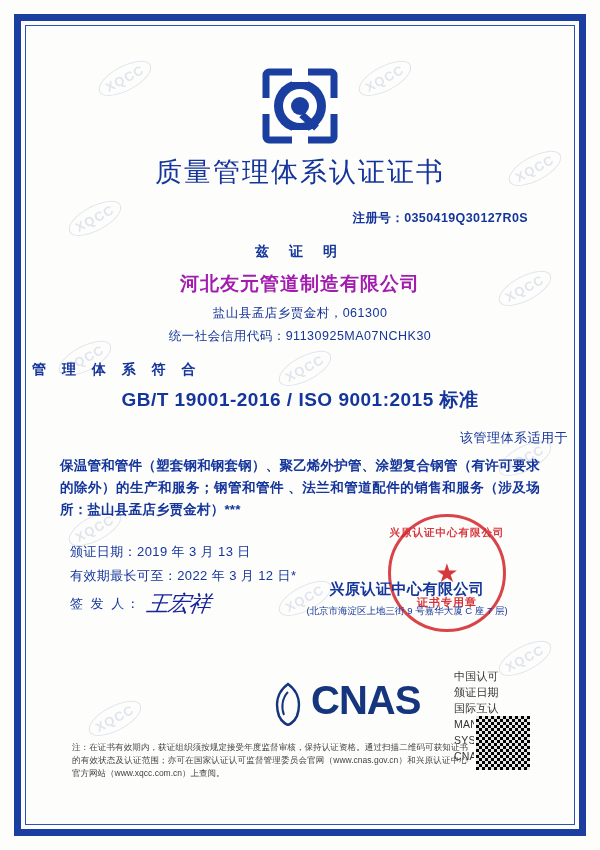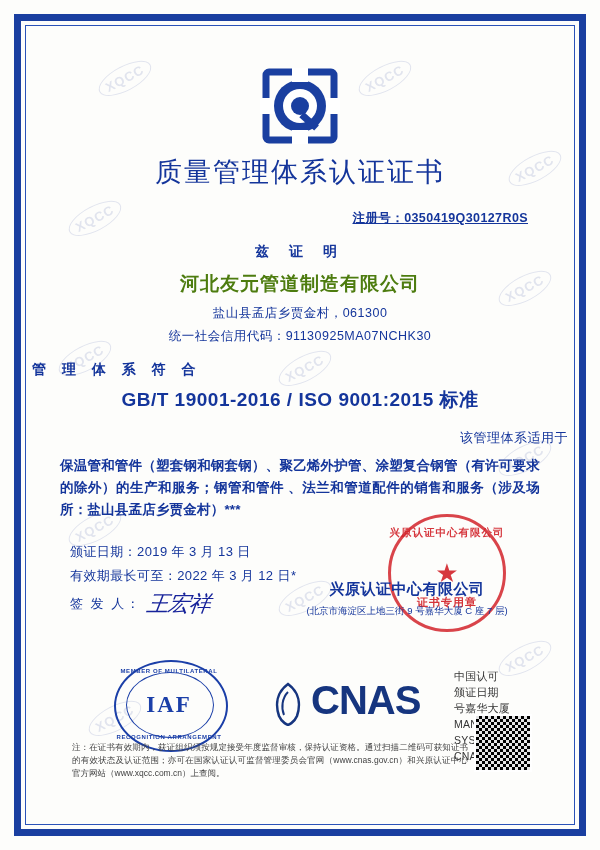--- a/index.html
+++ b/index.html
@@ -95,36 +95,35 @@
   }
 
   .reg-no {
     text-align: right;
     padding-right: 40px;
     margin-top: 20px;
     color: #14359b;
     font-size: 12.5px;
     font-weight: bold;
     letter-spacing: .4px;
-    text-decoration: underline;
   }
 
   .certify-label {
     text-align: center;
     margin-top: 16px;
     color: #14359b;
     font-size: 14px;
     font-weight: bold;
     letter-spacing: 8px;
   }
 
   .company {
     text-align: center;
     margin-top: 10px;
-    color: #4d7c0f;
+    color: #a21caf;
     font-size: 19px;
     font-weight: bold;
     letter-spacing: 1px;
   }
 
   .addr, .credit {
     text-align: center;
     margin-top: 8px;
     color: #14359b;
     font-size: 12.5px;
@@ -466,41 +465,34 @@
       <div class="seal-bottom">证书专用章</div>
     </div>
 
     <div class="cert-body">
       <div class="cert-body-name">兴原认证中心有限公司</div>
       <div class="cert-body-addr">(北京市海淀区上地三街 9 号嘉华大厦 C 座 7 层)</div>
     </div>
 
     <div class="logos">
 
-      <div class="iaf">
-        <div class="iaf-outer"></div>
-        <div class="iaf-inner"></div>
-        <div class="iaf-top-label">MEMBER OF MULTILATERAL</div>
-        <div class="iaf-text">IAF</div>
-        <div class="iaf-bot-label">RECOGNITION ARRANGEMENT</div>
-      </div>
 
       <div class="cnas-mark">
         <svg width="34" height="44" viewBox="0 0 34 44">
           <path d="M17 2 C6 10 4 22 8 34 C11 41 17 43 17 43 C17 43 23 41 26 34 C30 22 28 10 17 2 Z" fill="none" stroke="#16357f" stroke-width="2.5"></path>
           <path d="M17 10 C11 16 10 26 13 33" fill="none" stroke="#16357f" stroke-width="2"></path>
         </svg>
       </div>
 
       <div class="cnas">CNAS</div>
 
       <div class="cnas-text">
         <div>中国认可</div>
         <div>颁证日期</div>
-        <div>号嘉华大厦</div>
+        <div>国际互认</div>
         <div class="en">MANAGEMENT SYSTEM</div>
         <div class="en">CNAS C035-M</div>
       </div>
     </div>
 
     <div class="footnote">
       <span class="note-label">注：</span><span>在证书有效期内，获证组织须按规定接受年度监督审核，保持认证资格。通过扫描二维码可获知证书的有效状态及认证范围；亦可在国家认证认可监督管理委员会官网（www.cnas.gov.cn）和兴原认证中心官方网站（www.xqcc.com.cn）上查阅。</span>
     </div>
 
     <div class="qr"></div>

